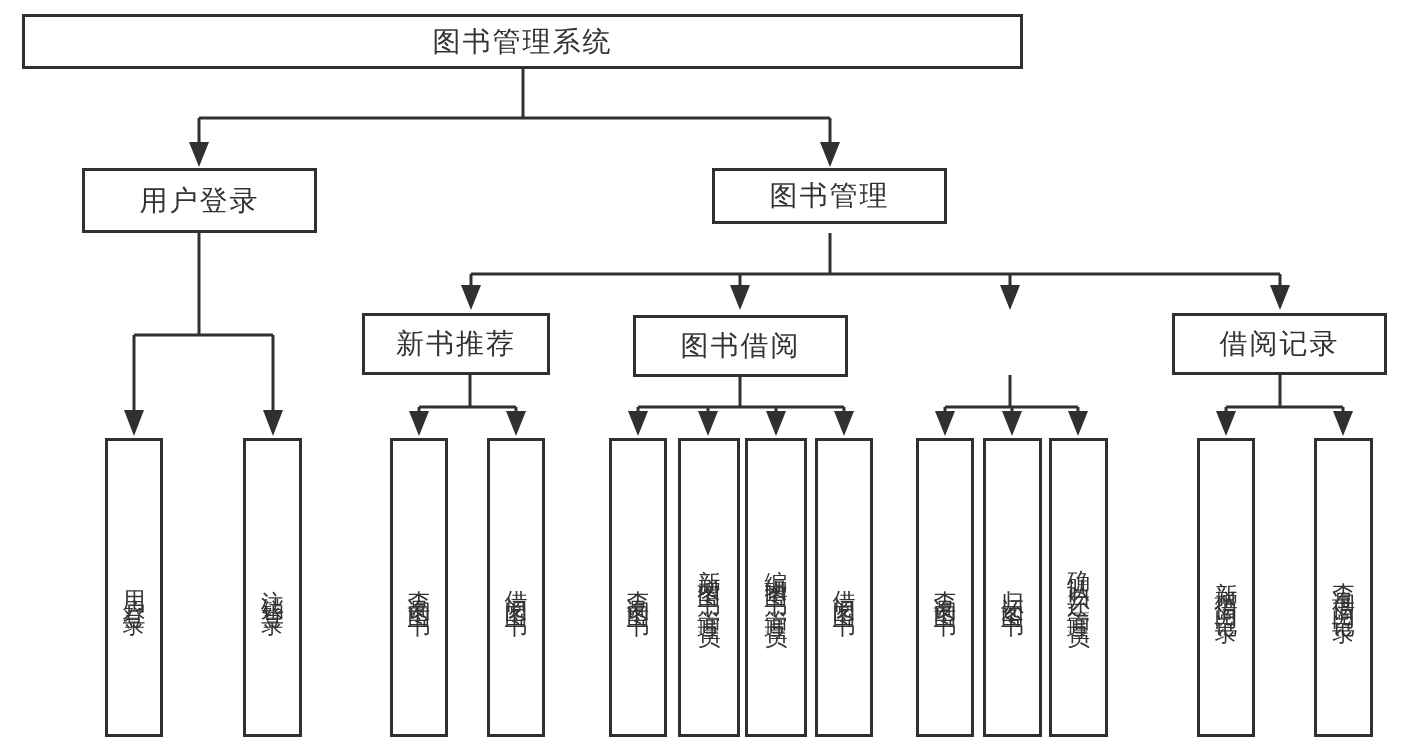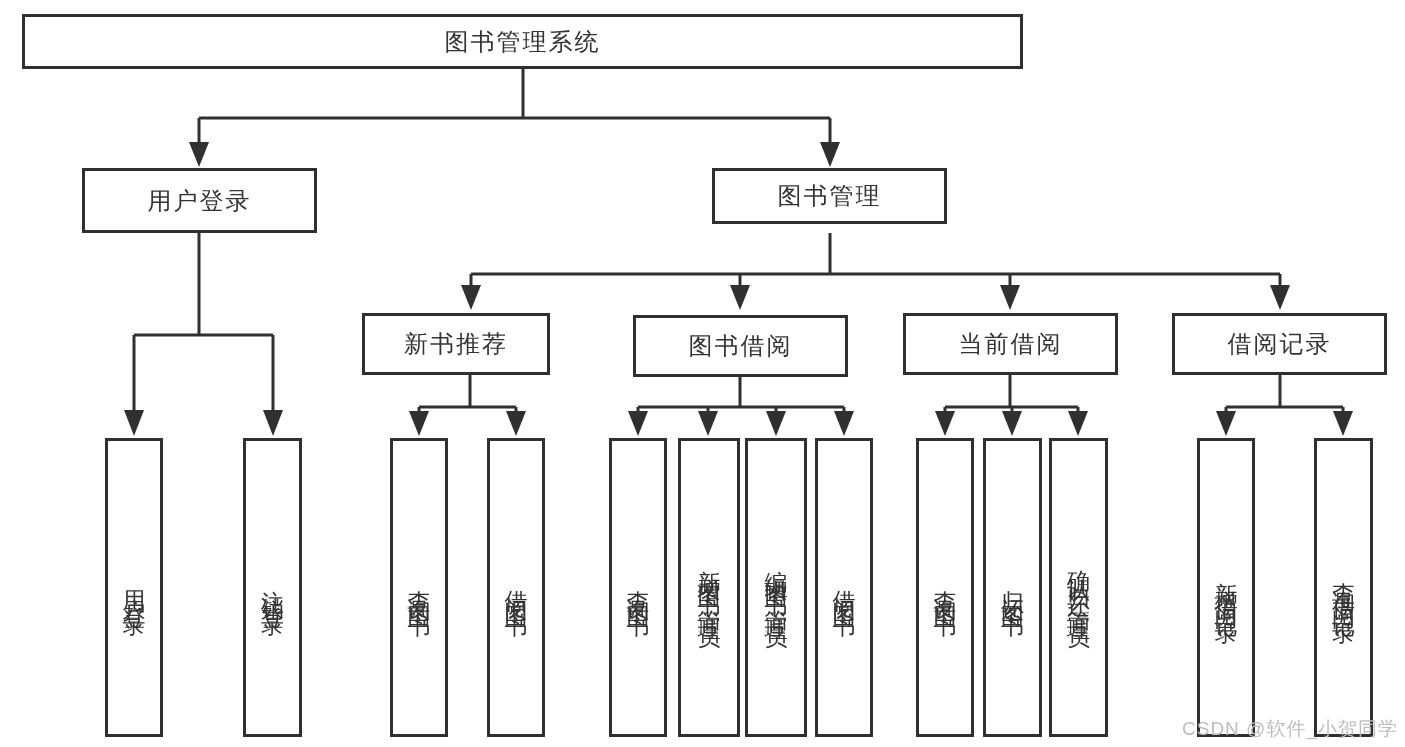--- a/index.html
+++ b/index.html
@@ -27,21 +27,21 @@
     position: absolute;
     box-sizing: border-box;
     border: 3px solid #303030;
     background: #ffffff;
     display: flex;
     align-items: center;
     justify-content: center;
     z-index: 2;
   }
   .node span {
-    font-size: 24px;
+    font-size: 28px;
     color: #333333;
     letter-spacing: 2px;
     white-space: nowrap;
   }
   .leaf span {
     writing-mode: vertical-lr;
     text-orientation: mixed;
     font-size: 23px;
     letter-spacing: 8px;
     line-height: 1;
@@ -139,23 +139,20 @@
   <div class="node" style="left:712px; top:168px; width:235px; height:56px">
     <span>图书管理</span>
   </div>
 
   <div class="node" style="left:362px; top:313px; width:188px; height:62px">
     <span>新书推荐</span>
   </div>
   <div class="node" style="left:633px; top:315px; width:215px; height:62px">
     <span>图书借阅</span>
   </div>
-  <div class="node" style="left:903px; top:313px; width:215px; height:62px">
-    <span>当前借阅</span>
-  </div>
   <div class="node" style="left:1172px; top:313px; width:215px; height:62px">
     <span>借阅记录</span>
   </div>
 
   <div class="leaf" style="left:105px; top:438px; width:58px; height:299px">
     <span>用户登录</span>
   </div>
   <div class="leaf" style="left:243px; top:438px; width:59px; height:299px">
     <span>注销登录</span>
   </div>
@@ -190,15 +187,14 @@
     <span>确认归还（管理员）</span>
   </div>
 
   <div class="leaf" style="left:1197px; top:438px; width:58px; height:299px">
     <span>新增借阅记录</span>
   </div>
   <div class="leaf" style="left:1314px; top:438px; width:59px; height:299px">
     <span>查询借阅记录</span>
   </div>
 
-  <div class="watermark" style="color: rgb(189, 189, 189);">CSDN @软件_小贺同学</div>
 
 </div>
 
 </body></html>

